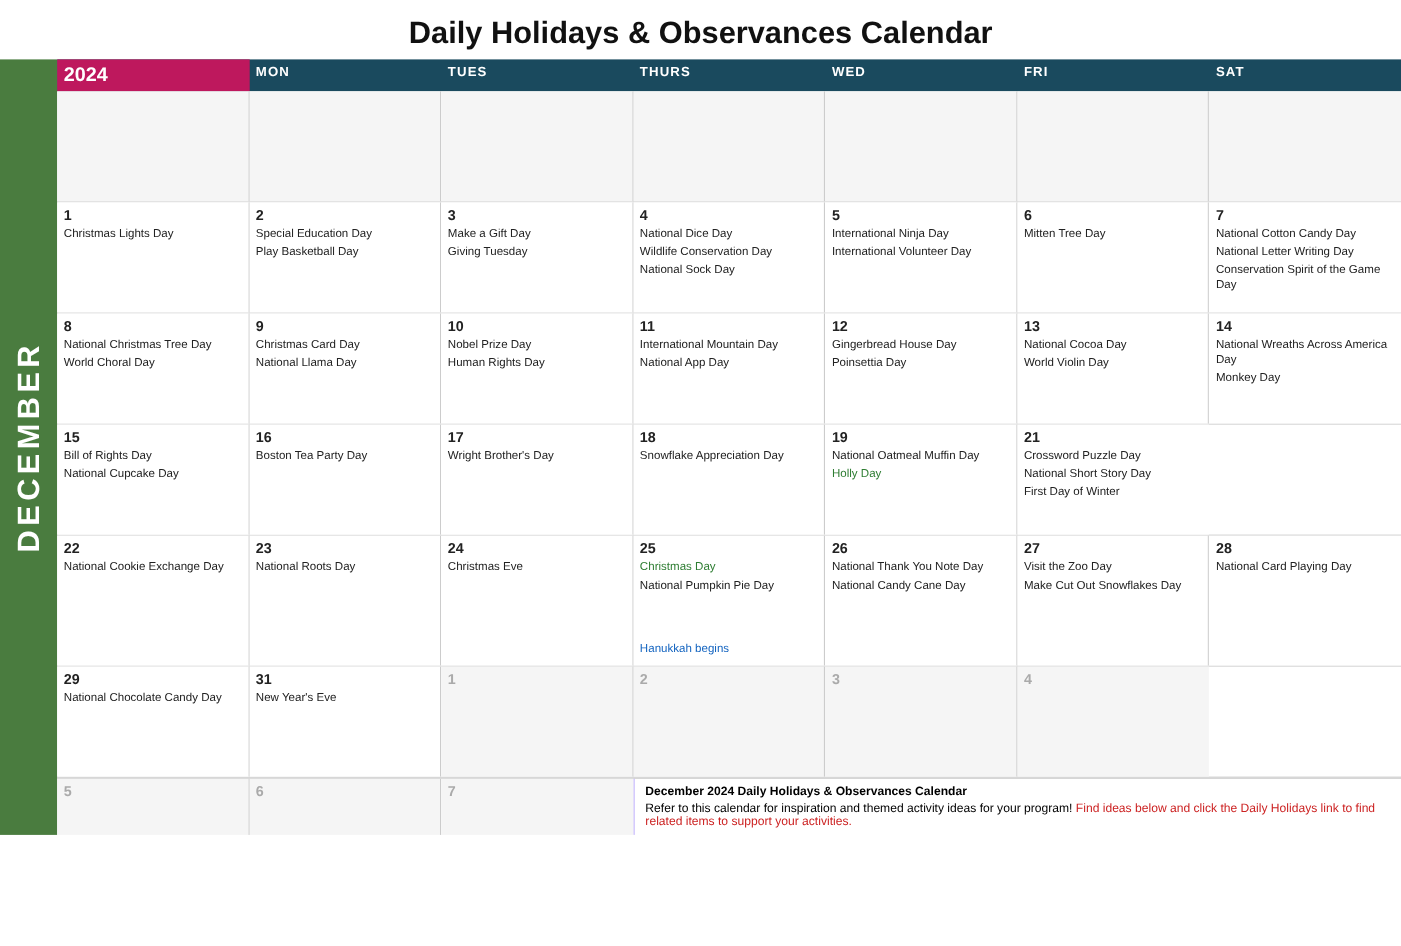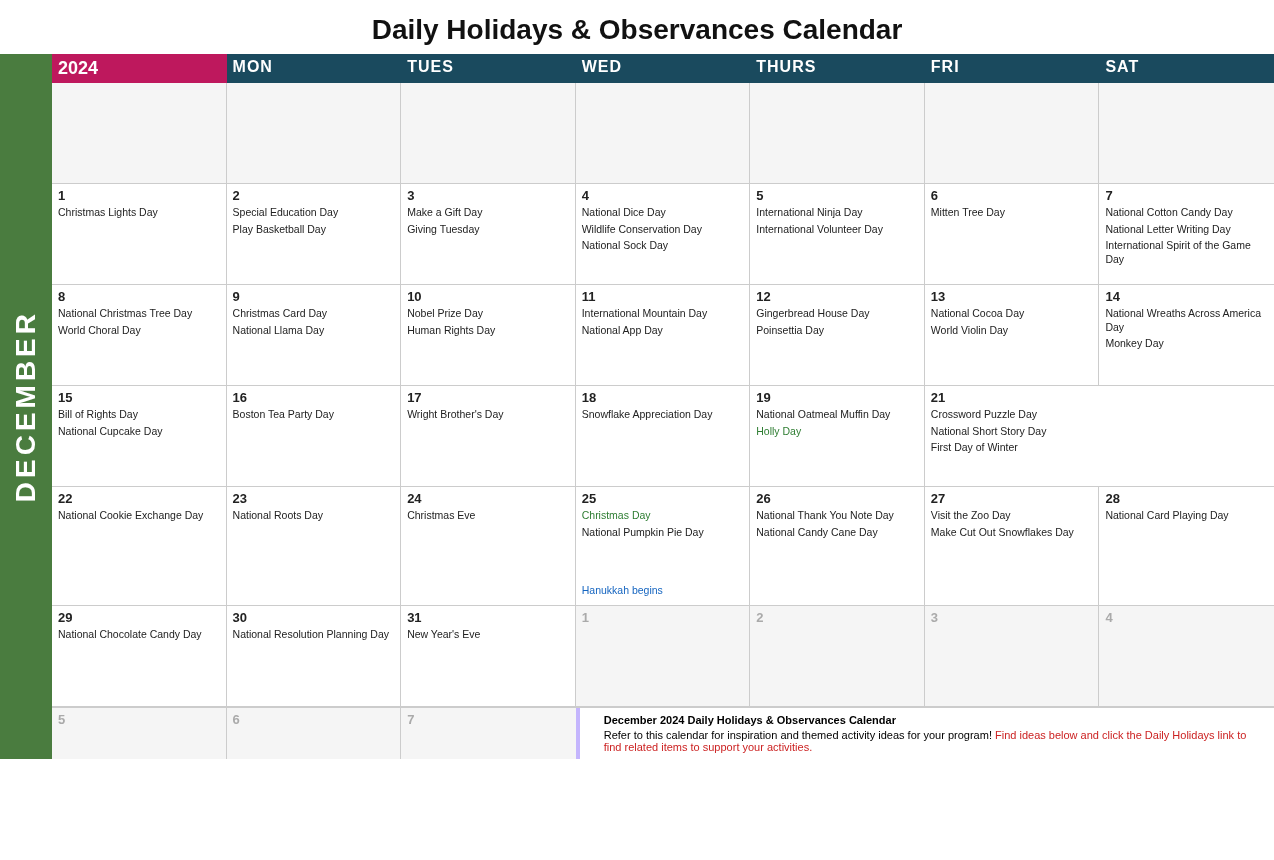--- a/index.html
+++ b/index.html
@@ -66,21 +66,21 @@
       flex-direction: column;
     }
 
     .cal-header-row {
       display: grid;
       grid-template-columns: repeat(7, 1fr);
       background: #1a4a5e;
     }
     .cal-header-cell {
       color: white;
-      font-size: 16px;
+      font-size: 12px;
       font-weight: bold;
       padding: 4px 6px;
       text-transform: uppercase;
       letter-spacing: 1px;
     }
     .cal-header-cell.year-cell {
       background: #be185d;
       font-size: 18px;
       font-weight: bold;
       color: white;
@@ -146,22 +146,22 @@
 <div class="calendar-outer">
   <div class="month-label">
     <span>DECEMBER</span>
   </div>
   <div class="calendar-grid">
 
     <div class="cal-header-row">
       <div class="cal-header-cell year-cell">2024</div>
       <div class="cal-header-cell">MON</div>
       <div class="cal-header-cell">TUES</div>
+      <div class="cal-header-cell">THURS</div>
       <div class="cal-header-cell">WED</div>
-      <div class="cal-header-cell">THURS</div>
       <div class="cal-header-cell">FRI</div>
       <div class="cal-header-cell">SAT</div>
     </div>
 
     <div class="cal-weeks" id="cal-weeks">
         <div class="cal-row">
           <div class="cal-cell overflow"></div>
           <div class="cal-cell overflow"></div>
           <div class="cal-cell overflow"></div>
           <div class="cal-cell overflow"></div>
@@ -196,21 +196,21 @@
             <div class="holiday">International Volunteer Day</div>
           </div>
           <div class="cal-cell">
             <div class="day-num">6</div>
             <div class="holiday">Mitten Tree Day</div>
           </div>
           <div class="cal-cell">
             <div class="day-num">7</div>
             <div class="holiday">National Cotton Candy Day</div>
             <div class="holiday">National Letter Writing Day</div>
-            <div class="holiday">International Spirit of the Game Day</div>
+            <div class="holiday">Conservation Spirit of the Game Day</div>
           </div>
         </div>
         <div class="cal-row">
           <div class="cal-cell">
             <div class="day-num">8</div>
             <div class="holiday">National Christmas Tree Day</div>
             <div class="holiday">World Choral Day</div>
           </div>
           <div class="cal-cell">
             <div class="day-num">9</div>
@@ -306,24 +306,20 @@
             <div class="day-num">28</div>
             <div class="holiday">National Card Playing Day</div>
           </div>
         </div>
         <div class="cal-row">
           <div class="cal-cell">
             <div class="day-num">29</div>
             <div class="holiday">National Chocolate Candy Day</div>
           </div>
           <div class="cal-cell">
-            <div class="day-num">30</div>
-            <div class="holiday">National Resolution Planning Day</div>
-          </div>
-          <div class="cal-cell">
             <div class="day-num">31</div>
             <div class="holiday">New Year's Eve</div>
           </div>
           <div class="cal-cell overflow">
             <div class="day-num grey">1</div>
           </div>
           <div class="cal-cell overflow">
             <div class="day-num grey">2</div>
           </div>
           <div class="cal-cell overflow">
@@ -340,21 +336,21 @@
         <div class="footer-cell">
           <div class="day-num grey">5</div>
         </div>
         <div class="footer-cell">
           <div class="day-num grey">6</div>
         </div>
         <div class="footer-cell">
           <div class="day-num grey">7</div>
         </div>
       </div>
-      <div style="flex:1;padding:6px 24px;font-size:11px;border-left:4px solid #c4b5fd;">
+      <div style="flex:1;padding:6px 10px;font-size:11px;border-left:1px solid #c4b5fd;">
         <div style="font-weight:bold;margin-bottom:3px;">December 2024 Daily Holidays &amp; Observances Calendar</div>
         <div>
           <span>Refer to this calendar for inspiration and themed activity ideas for your program! </span><span style="color:#cc2222;">Find ideas below and click the Daily Holidays link to find related items to support your activities.</span>
         </div>
       </div>
     </div>
 
   </div>
 </div>
 

